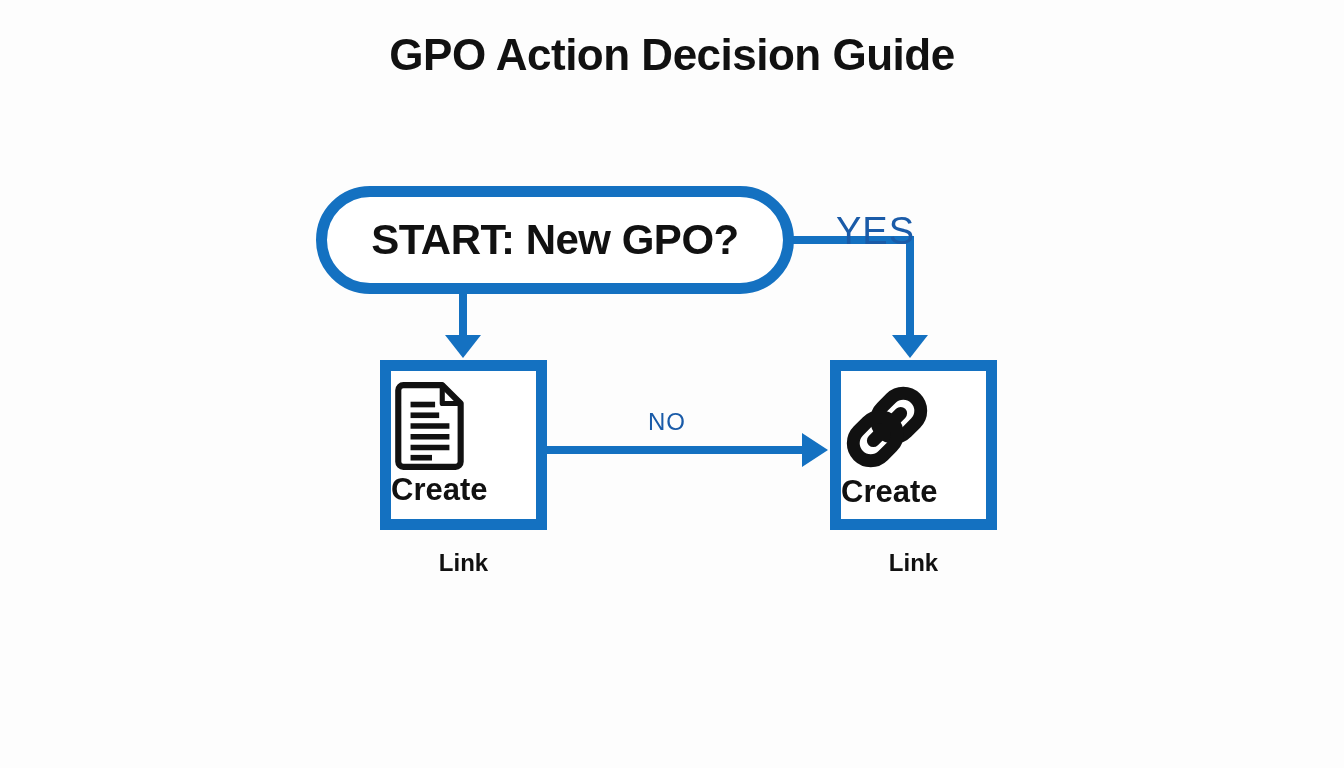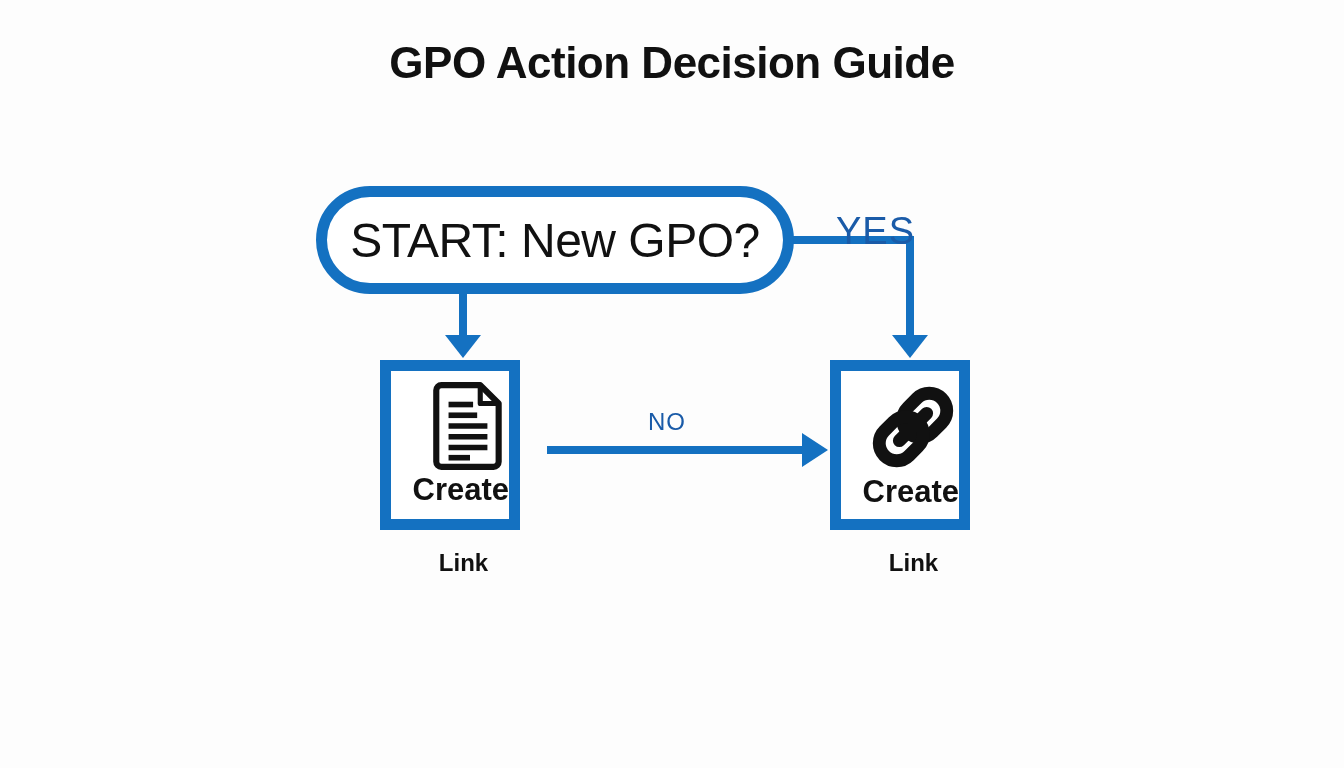--- a/index.html
+++ b/index.html
@@ -13,36 +13,36 @@
   html,body{width:1344px;height:768px;}
   body{
     font-family:"Liberation Sans", sans-serif;
     background:var(--background);
     position:relative;
     overflow:hidden;
   }
   .canvas{position:absolute;inset:0;width:1344px;height:768px;}
 
   .title{
-    position:absolute;top:38px;left:0;width:100%;
+    position:absolute;top:30px;left:0;width:100%;
     text-align:center;
     font-size:44px;font-weight:bold;color:var(--ink);
     letter-spacing:-0.5px;
   }
 
   .stadium{
     position:absolute;left:316px;top:186px;width:478px;height:108px;
     background:var(--node-fill);
     border:11px solid var(--accent);
     border-radius:54px;
     display:flex;align-items:center;justify-content:center;
     z-index:1;
   }
   .stadium-label{
-    font-size:48px;font-weight:normal;color:var(--ink);letter-spacing:-0.5px;
+    font-size:42px;font-weight:bold;color:var(--ink);letter-spacing:-0.5px;
   }
 
   .line{position:absolute;background:var(--accent);}
   .line-yes-h{left:793px;top:236px;width:121px;height:8px;}
   .line-yes-v{left:906px;top:236px;width:8px;height:101px;}
   .line-start-down{left:459px;top:292px;width:8px;height:46px;}
   .line-no{left:547px;top:446px;width:255px;height:8px;}
 
   .arrowhead-down{
     position:absolute;width:0;height:0;
@@ -62,28 +62,27 @@
 
   .branch-label{
     position:absolute;
     font-weight:normal;color:var(--label-blue);
     z-index:2;line-height:1;
   }
   .yes-label{left:836px;top:212px;font-size:38px;letter-spacing:1px;}
   .no-label{left:615px;top:410px;width:104px;text-align:center;font-size:24px;letter-spacing:1px;}
 
   .node-box{
-    position:absolute;top:360px;width:140px;height:170px;
+    position:absolute;top:360px;width:167px;height:170px;
     background:var(--node-fill);
     border:11px solid var(--accent);
-    display:flex;flex-direction:column;align-items:flex-end;
+    display:flex;flex-direction:column;align-items:flex-start;
     padding-top:10px;
     color:var(--ink);
     z-index:1;
-    padding-left:40px;
   }
   .node-box-left{left:380px;}
   .node-box-right{left:830px;}
   .node-icon{flex:0 0 auto;display:block;}
   .node-label{
     font-size:31px;font-weight:bold;color:var(--ink);
     margin-top:2px;line-height:1.1;
   }
   .caption{
     position:absolute;top:549px;width:167px;

